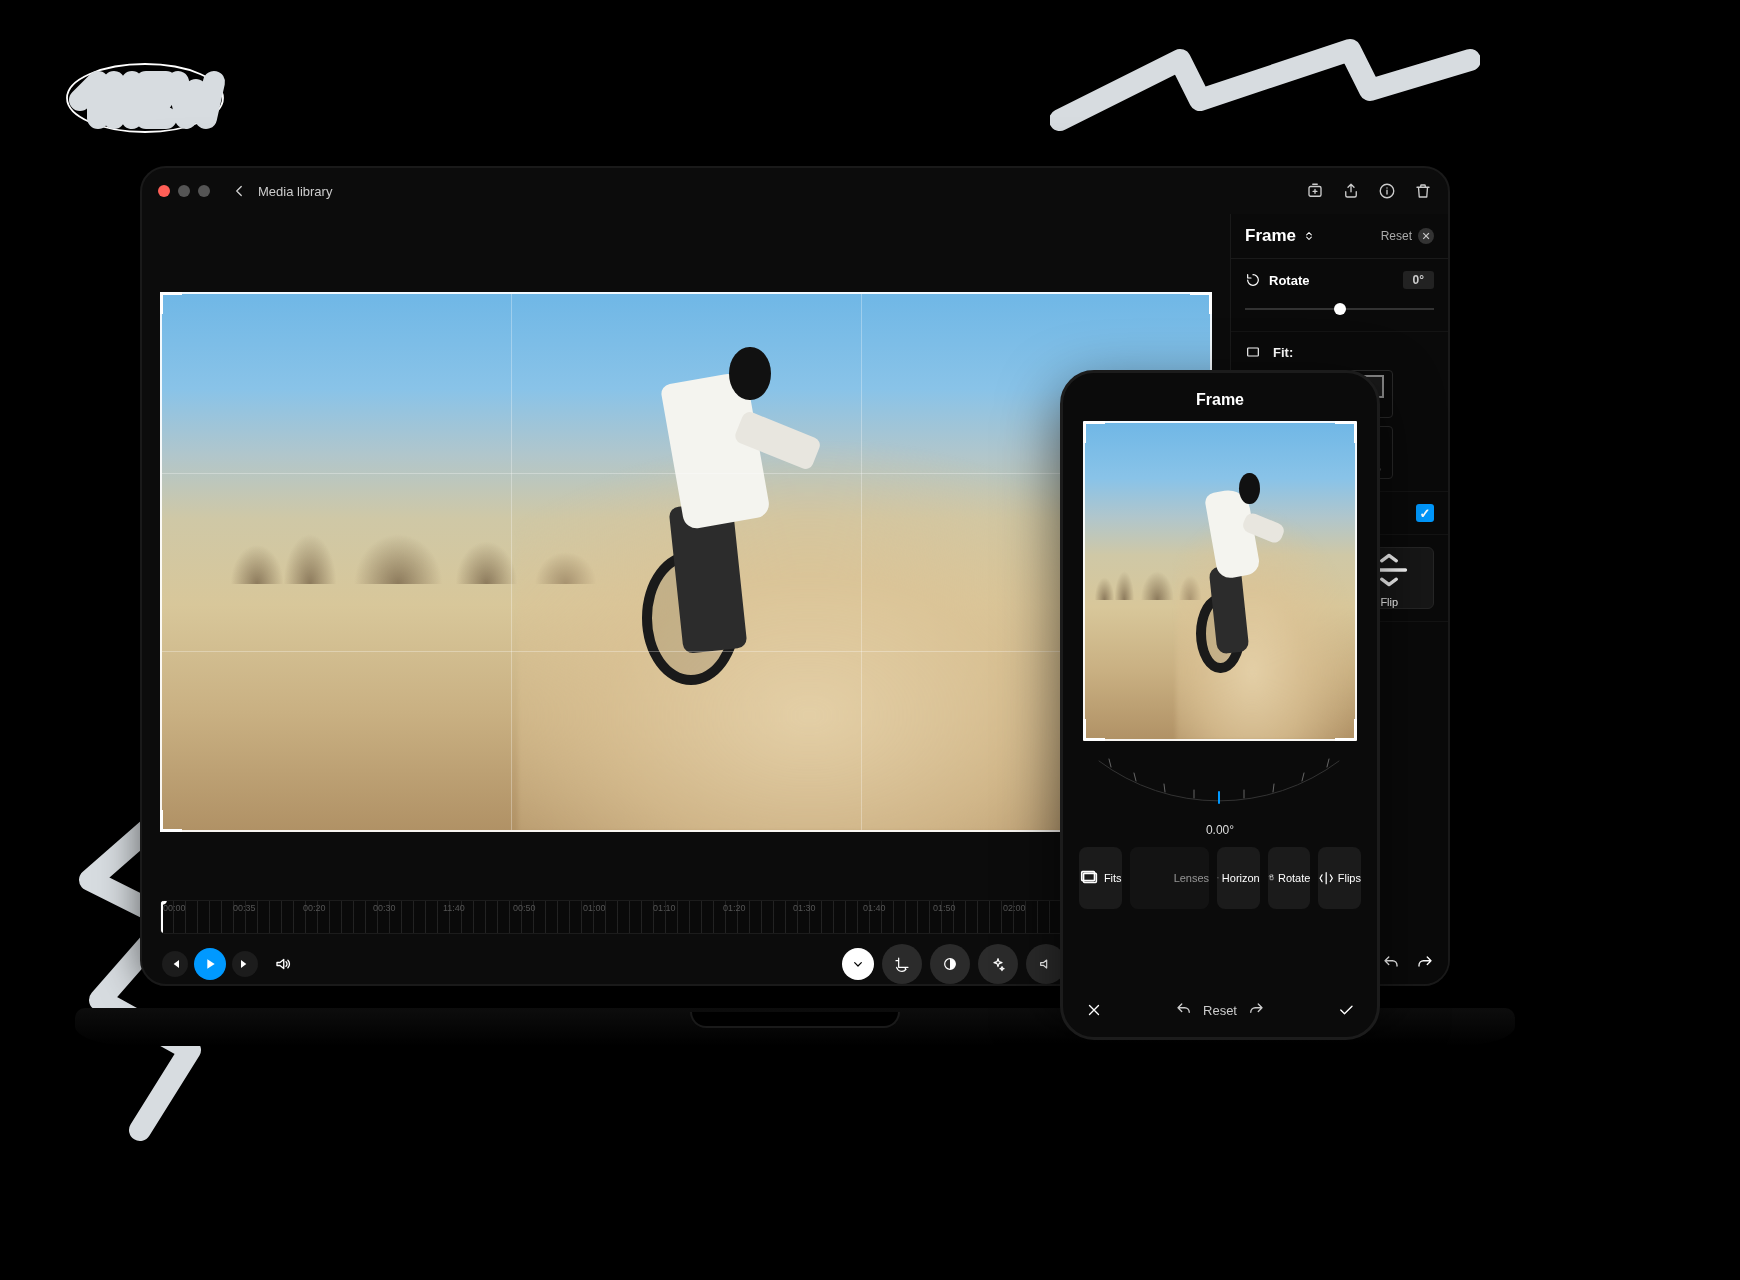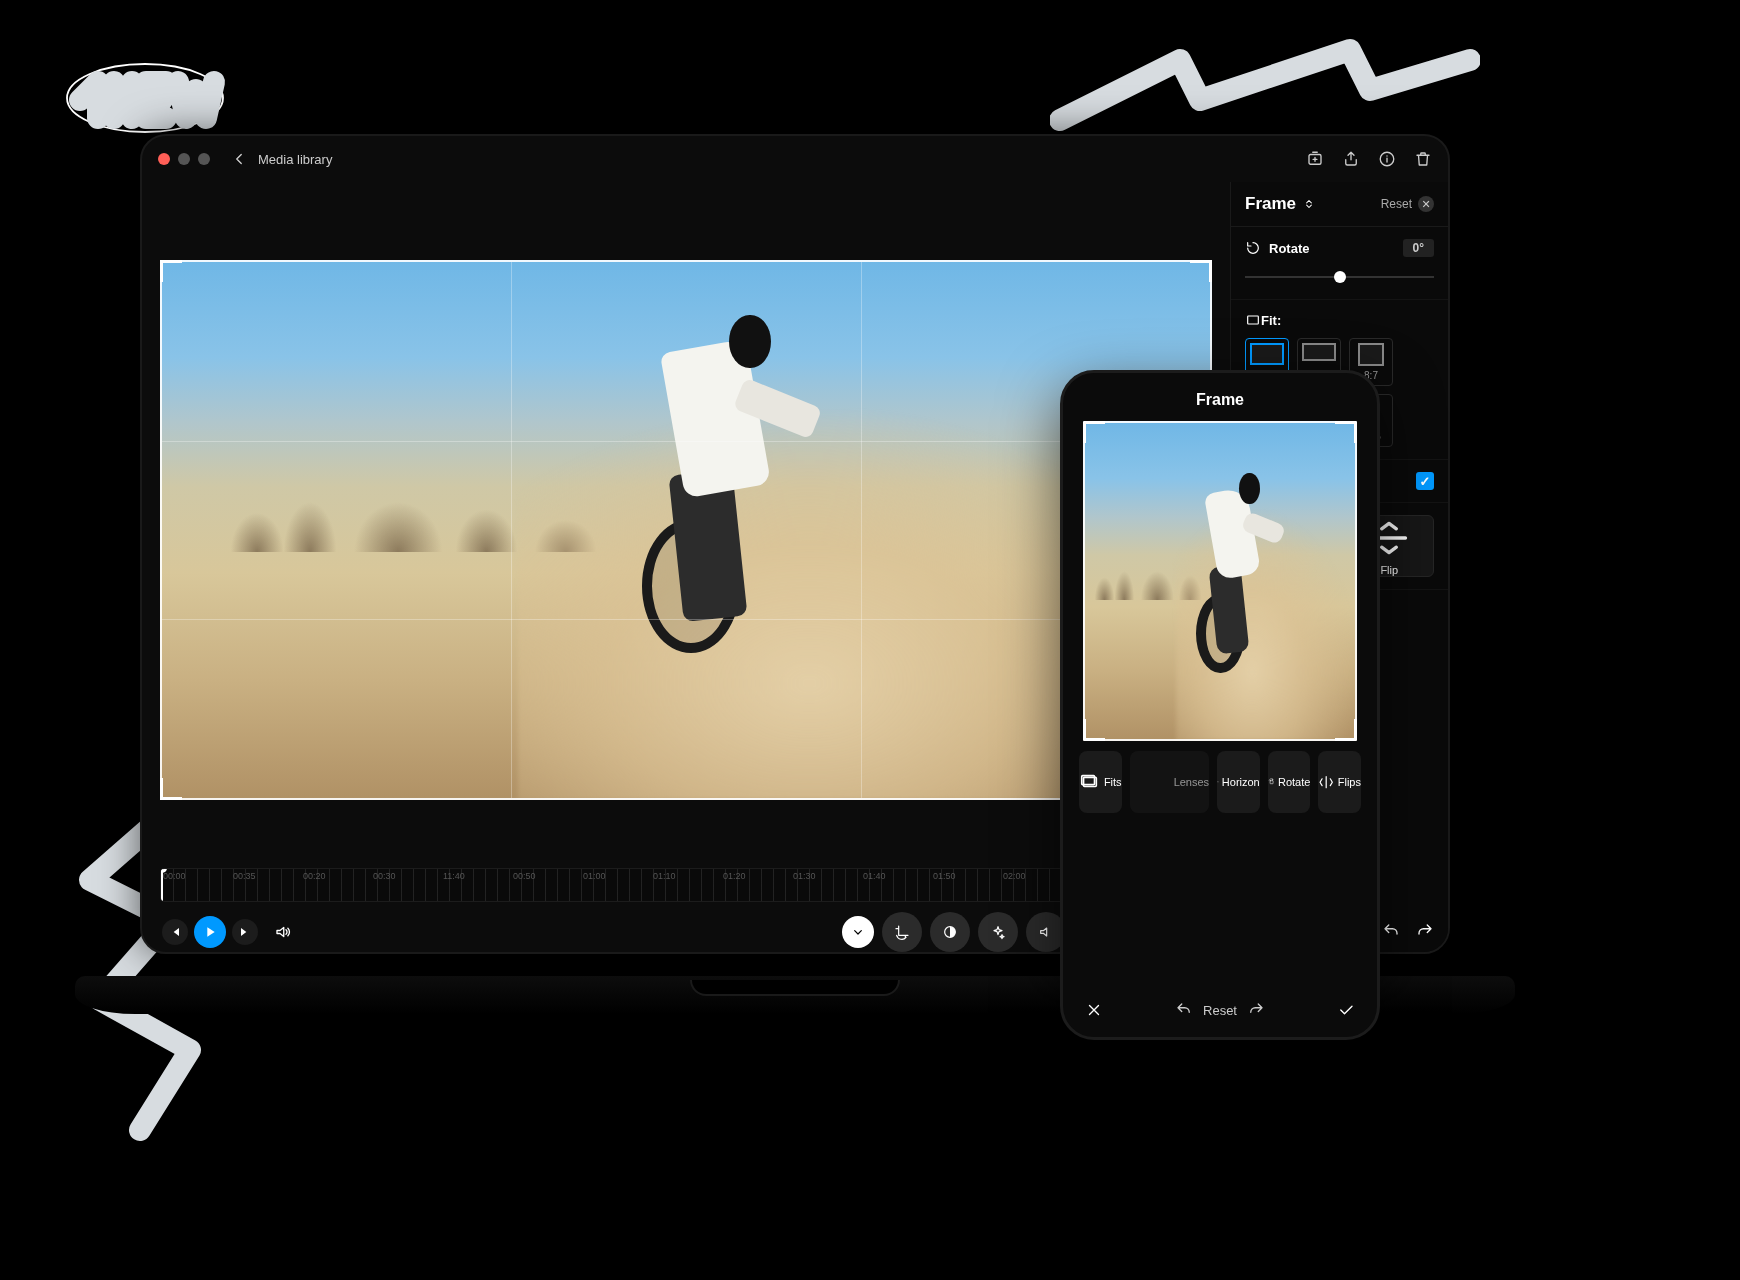--- a/index.html
+++ b/index.html
@@ -6,21 +6,21 @@
 body { background: #000; font-family: -apple-system, BlinkMacSystemFont, "Segoe UI", Arial, sans-serif; color: #fff; overflow: hidden; width: 1740px; height: 1280px; position: relative; }
 
 
 .scribble { position: absolute; pointer-events: none; }
 .scribble-new { top: 40px; left: 50px; width: 190px; height: 110px; }
 .scribble-top-right { top: 30px; right: 260px; width: 430px; height: 120px; }
 .scribble-bottom-left { bottom: 130px; left: 50px; width: 200px; height: 350px; }
 .scribble svg path { stroke: #d7dce0; stroke-width: 22; fill: none; stroke-linecap: round; stroke-linejoin: round; }
 
 
-.laptop { position: absolute; top: 134px; left: 140px; width: 1310px; height: 880px; }
+.laptop { position: absolute; top: 166px; left: 140px; width: 1310px; height: 880px; }
 .laptop-screen { width: 100%; height: 820px; background: #0c0c0c; border-radius: 26px; border: 2px solid #1a1a1a; box-shadow: 0 0 40px rgba(0,0,0,.6); display: flex; flex-direction: column; overflow: hidden; }
 .laptop-base { position: absolute; bottom: 0; left: -65px; width: calc(100% + 130px); height: 38px; background: linear-gradient(#0d0d0d,#000); border-radius: 10px 10px 60px 60px / 10px 10px 20px 20px; }
 .laptop-notch { position: absolute; bottom: 18px; left: 50%; transform: translateX(-50%); width: 210px; height: 16px; background: #000; border-radius: 0 0 18px 18px; border: 2px solid #1a1a1a; border-top: none; }
 
 
 .topbar { display: flex; align-items: center; height: 46px; padding: 0 16px; font-size: 13px; color: #ccc; }
 .traffic { display: flex; gap: 8px; margin-right: 20px; }
 .traffic span { width: 12px; height: 12px; border-radius: 50%; }
 .traffic .red { background: #ff5f57; }
 .traffic .gray1 { background: #555; }
@@ -85,21 +85,21 @@
 .side-header { display: flex; align-items: center; justify-content: space-between; padding: 12px 14px; border-bottom: 1px solid #1a1a1a; }
 .side-title { font-weight: 700; font-size: 17px; display: flex; align-items: center; gap: 6px; }
 .reset-btn { font-size: 12px; color: #aaa; display: flex; align-items: center; gap: 6px; }
 .reset-btn .x { width: 16px; height: 16px; background: #333; border-radius: 50%; display: inline-flex; align-items: center; justify-content: center; font-size: 11px; color: #ccc; }
 .side-section { padding: 12px 14px; border-bottom: 1px solid #141414; }
 .rotate-row { display: flex; align-items: center; gap: 8px; font-weight: 600; }
 .rotate-val { margin-left: auto; background: #222; padding: 2px 10px; border-radius: 3px; font-size: 12px; color: #ccc; }
 .slider { position: relative; height: 20px; margin-top: 10px; }
 .slider-track { position: absolute; top: 9px; left: 0; right: 0; height: 2px; background: #333; }
 .slider-thumb { position: absolute; top: 4px; left: 50%; transform: translateX(-50%); width: 12px; height: 12px; background: #fff; border-radius: 50%; }
-.fit-label { font-weight: 600; margin-bottom: 10px; display: flex; align-items: center; gap: 0; }
+.fit-label { font-weight: 600; margin-bottom: 10px; display: flex; align-items: center; gap: 12px; }
 .fit-grid { display: flex; flex-wrap: wrap; gap: 8px; }
 .fit-opt { width: 44px; display: flex; flex-direction: column; align-items: center; gap: 4px; padding: 4px; border-radius: 4px; border: 1.5px solid #2a2a2a; }
 .fit-opt.selected { border-color: #0099ff; }
 .fit-shape { display: inline-block; border: 2px solid #888; background: #1a1a1a; }
 .fit-opt.selected .fit-shape { border-color: #0099ff; }
 .fit-caption { font-size: 10px; color: #999; }
 .leveling-row { display: flex; align-items: center; justify-content: space-between; font-weight: 600; }
 .checkbox { width: 18px; height: 18px; background: #0099ff; border-radius: 3px; display: inline-flex; align-items: center; justify-content: center; font-size: 13px; }
 .flip-row { display: flex; gap: 10px; }
 .flip-btn { flex: 1; height: 62px; background: #171717; border: 1px solid #262626; border-radius: 6px; display: flex; flex-direction: column; align-items: center; justify-content: center; gap: 4px; font-size: 11px; }
@@ -426,20 +426,37 @@
           <div class="head"></div>
       </div>
     </div>
     <div class="crop-frame">
       <div class="corner tl"></div>
       <div class="corner tr"></div>
       <div class="corner bl"></div>
       <div class="corner br"></div>
     </div>
   </div>
+  <div class="rotate-dial">
+    <svg class="dial-arc" viewBox="0 0 280 70">
+      <path d="M20 10 A 200 200 0 0 0 260 10" stroke="#333" stroke-width="1" fill="none"></path>
+      <g stroke="#666" stroke-width="1">
+        <line x1="30" y1="8" x2="32" y2="16"></line>
+          <line x1="55" y1="22" x2="57" y2="30"></line>
+          <line x1="85" y1="33" x2="86" y2="41"></line>
+          <line x1="115" y1="39" x2="115" y2="47"></line>
+          <line x1="140" y1="41" x2="140" y2="52" stroke="#0099ff" stroke-width="2"></line>
+          <line x1="165" y1="39" x2="165" y2="47"></line>
+          <line x1="195" y1="33" x2="194" y2="41"></line>
+          <line x1="225" y1="22" x2="223" y2="30"></line>
+          <line x1="250" y1="8" x2="248" y2="16"></line>
+      </g>
+    </svg>
+    <div class="dial-value">0.00°</div>
+  </div>
   <div class="phone-tools" id="phone-tools">
       <div class="phone-tool">
         <svg viewBox="0 0 24 24">
           <rect x="5" y="7" width="14" height="10" rx="1"></rect>
           <rect x="3" y="5" width="14" height="10" rx="1"></rect>
         </svg>
         <span>Fits</span>
       </div>
       <div class="phone-tool dim">
         <svg viewBox="0 0 24 24">

